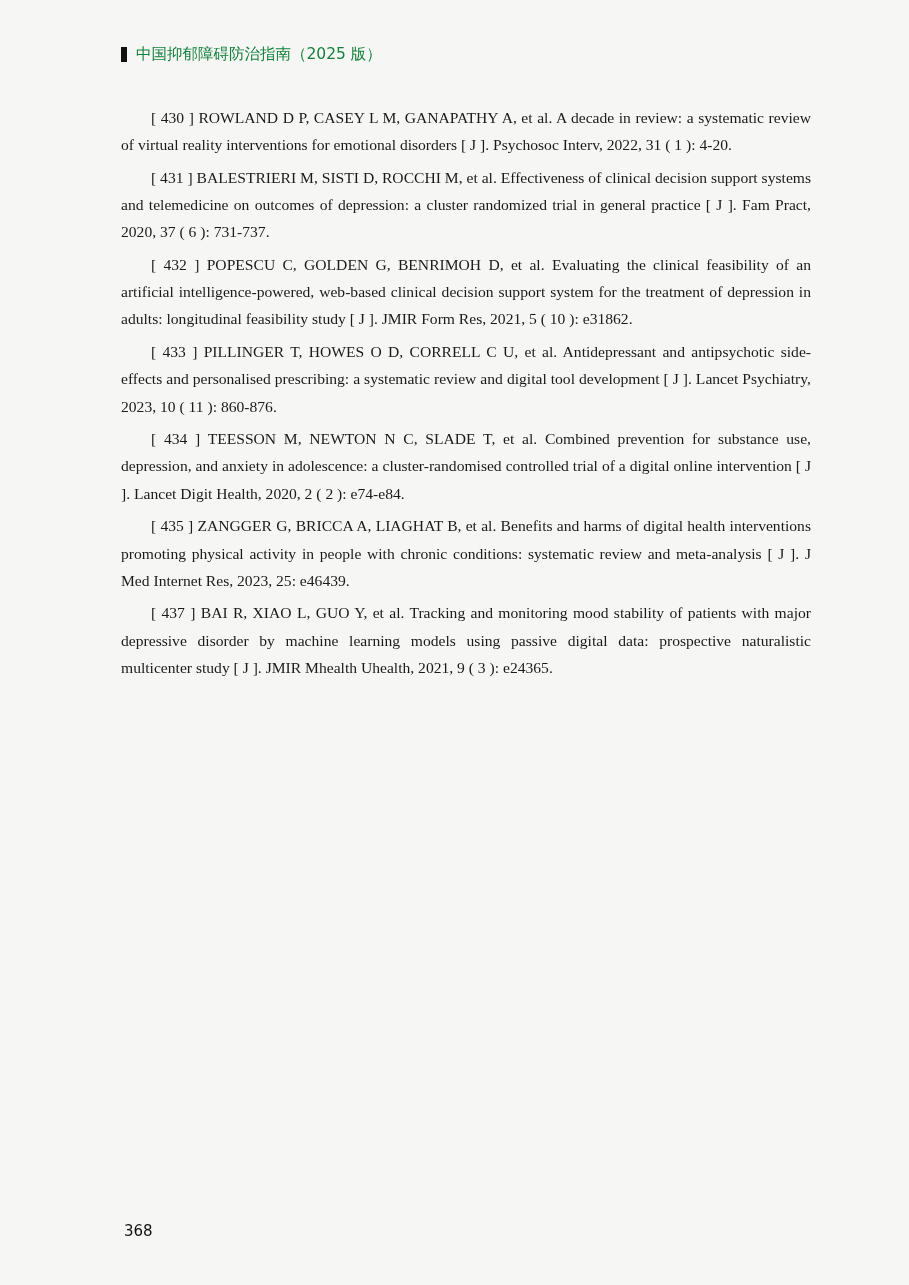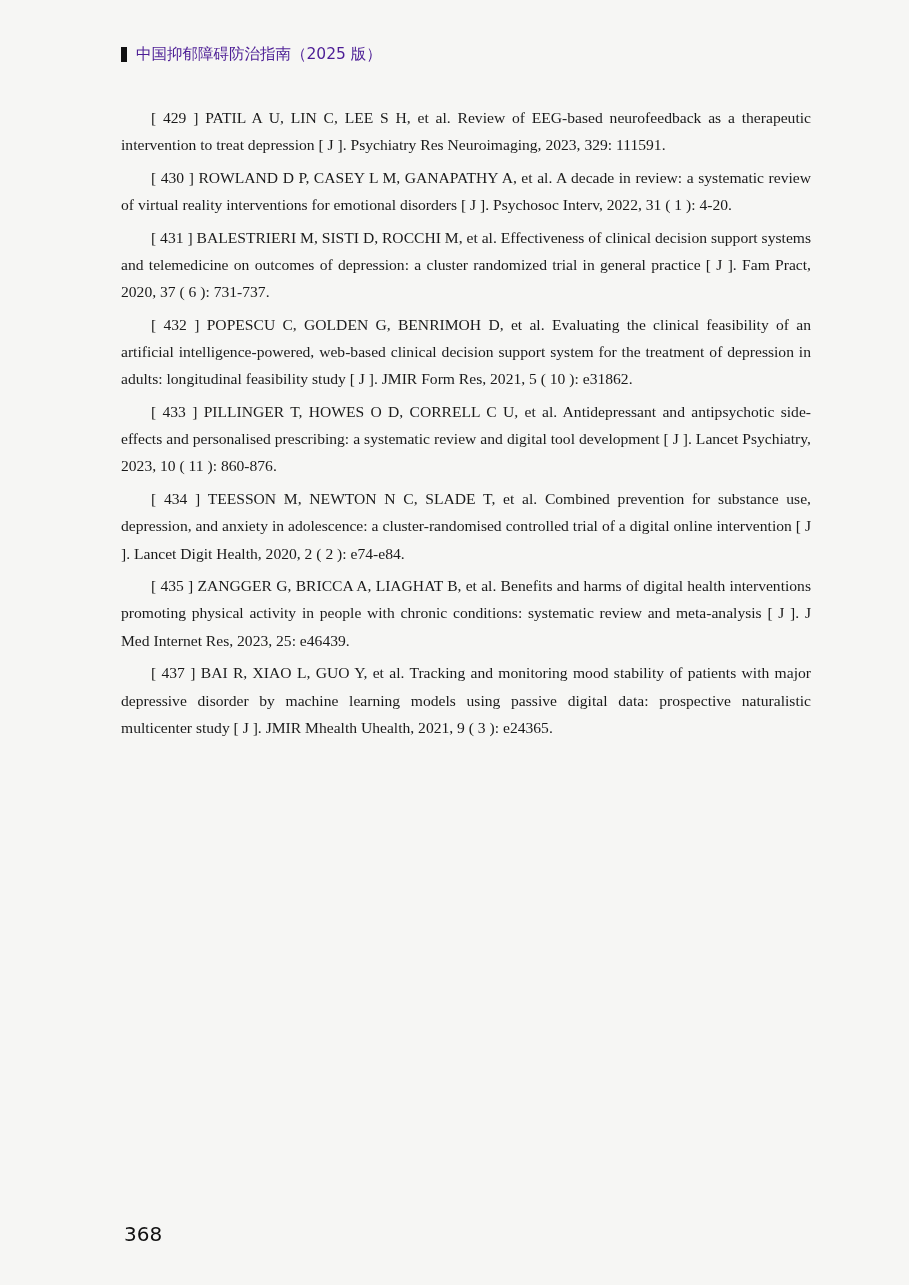--- a/index.html
+++ b/index.html
@@ -8,53 +8,52 @@
     background: #f6f6f4;
     position: relative;
     overflow: hidden;
     font-family: "Liberation Serif", "DejaVu Serif", serif;
     color: #1a1a1a;
   }
   .header {
     position: absolute; left: 121px; top: 44px;
     display: flex; align-items: center;
     font-family: "DejaVu Sans", "Liberation Sans", sans-serif;
-    font-size: 15.5px; color: #4c1d95;
+    font-size: 15.5px; color: #15803d;
   }
   .header .bar {
     display: inline-block; width: 6px; height: 15px; background: #111;
     margin-right: 9px;
   }
   .content {
     position: absolute; left: 121px; top: 104px;
     width: 690px;
   }
   .ref {
     font-size: 15.6px;
     line-height: 27.2px;
     text-align: justify;
     margin: 0 0 5.5px 0;
   }
   .ref .indent { display: inline-block; width: 30px; }
   .page-number {
     position: absolute; left: 124px; top: 1222px;
     font-family: "DejaVu Sans", "Liberation Sans", sans-serif;
-    font-size: 20px; color: #111;
+    font-size: 15px; color: #111;
   }
 </style>
 </head>
 <body>
 
 <div class="header">
   <span class="bar"></span>
   <span>中国抑郁障碍防治指南（2025 版）</span>
 </div>
 
 <div class="content">
-  <p class="ref"><span class="indent"></span><span>[ 429 ] PATIL A U, LIN C, LEE S H, et al. Review of EEG-based neurofeedback as a therapeutic intervention to treat depression [ J ]. Psychiatry Res Neuroimaging, 2023, 329: 111591.</span></p>
   <p class="ref"><span class="indent"></span><span>[ 430 ] ROWLAND D P, CASEY L M, GANAPATHY A, et al. A decade in review: a systematic review of virtual reality interventions for emotional disorders [ J ]. Psychosoc Interv, 2022, 31 ( 1 ): 4-20.</span></p>
   <p class="ref"><span class="indent"></span><span>[ 431 ] BALESTRIERI M, SISTI D, ROCCHI M, et al. Effectiveness of clinical decision support systems and telemedicine on outcomes of depression: a cluster randomized trial in general practice [ J ]. Fam Pract, 2020, 37 ( 6 ): 731-737.</span></p>
   <p class="ref"><span class="indent"></span><span>[ 432 ] POPESCU C, GOLDEN G, BENRIMOH D, et al. Evaluating the clinical feasibility of an artificial intelligence-powered, web-based clinical decision support system for the treatment of depression in adults: longitudinal feasibility study [ J ]. JMIR Form Res, 2021, 5 ( 10 ): e31862.</span></p>
   <p class="ref"><span class="indent"></span><span>[ 433 ] PILLINGER T, HOWES O D, CORRELL C U, et al. Antidepressant and antipsychotic side-effects and personalised prescribing: a systematic review and digital tool development [ J ]. Lancet Psychiatry, 2023, 10 ( 11 ): 860-876.</span></p>
   <p class="ref"><span class="indent"></span><span>[ 434 ] TEESSON M, NEWTON N C, SLADE T, et al. Combined prevention for substance use, depression, and anxiety in adolescence: a cluster-randomised controlled trial of a digital online intervention [ J ]. Lancet Digit Health, 2020, 2 ( 2 ): e74-e84.</span></p>
   <p class="ref"><span class="indent"></span><span>[ 435 ] ZANGGER G, BRICCA A, LIAGHAT B, et al. Benefits and harms of digital health interventions promoting physical activity in people with chronic conditions: systematic review and meta-analysis [ J ]. J Med Internet Res, 2023, 25: e46439.</span></p>
   <p class="ref"><span class="indent"></span><span>[ 437 ] BAI R, XIAO L, GUO Y, et al. Tracking and monitoring mood stability of patients with major depressive disorder by machine learning models using passive digital data: prospective naturalistic multicenter study [ J ]. JMIR Mhealth Uhealth, 2021, 9 ( 3 ): e24365.</span></p>
 </div>
 
 <div class="page-number">368</div>

